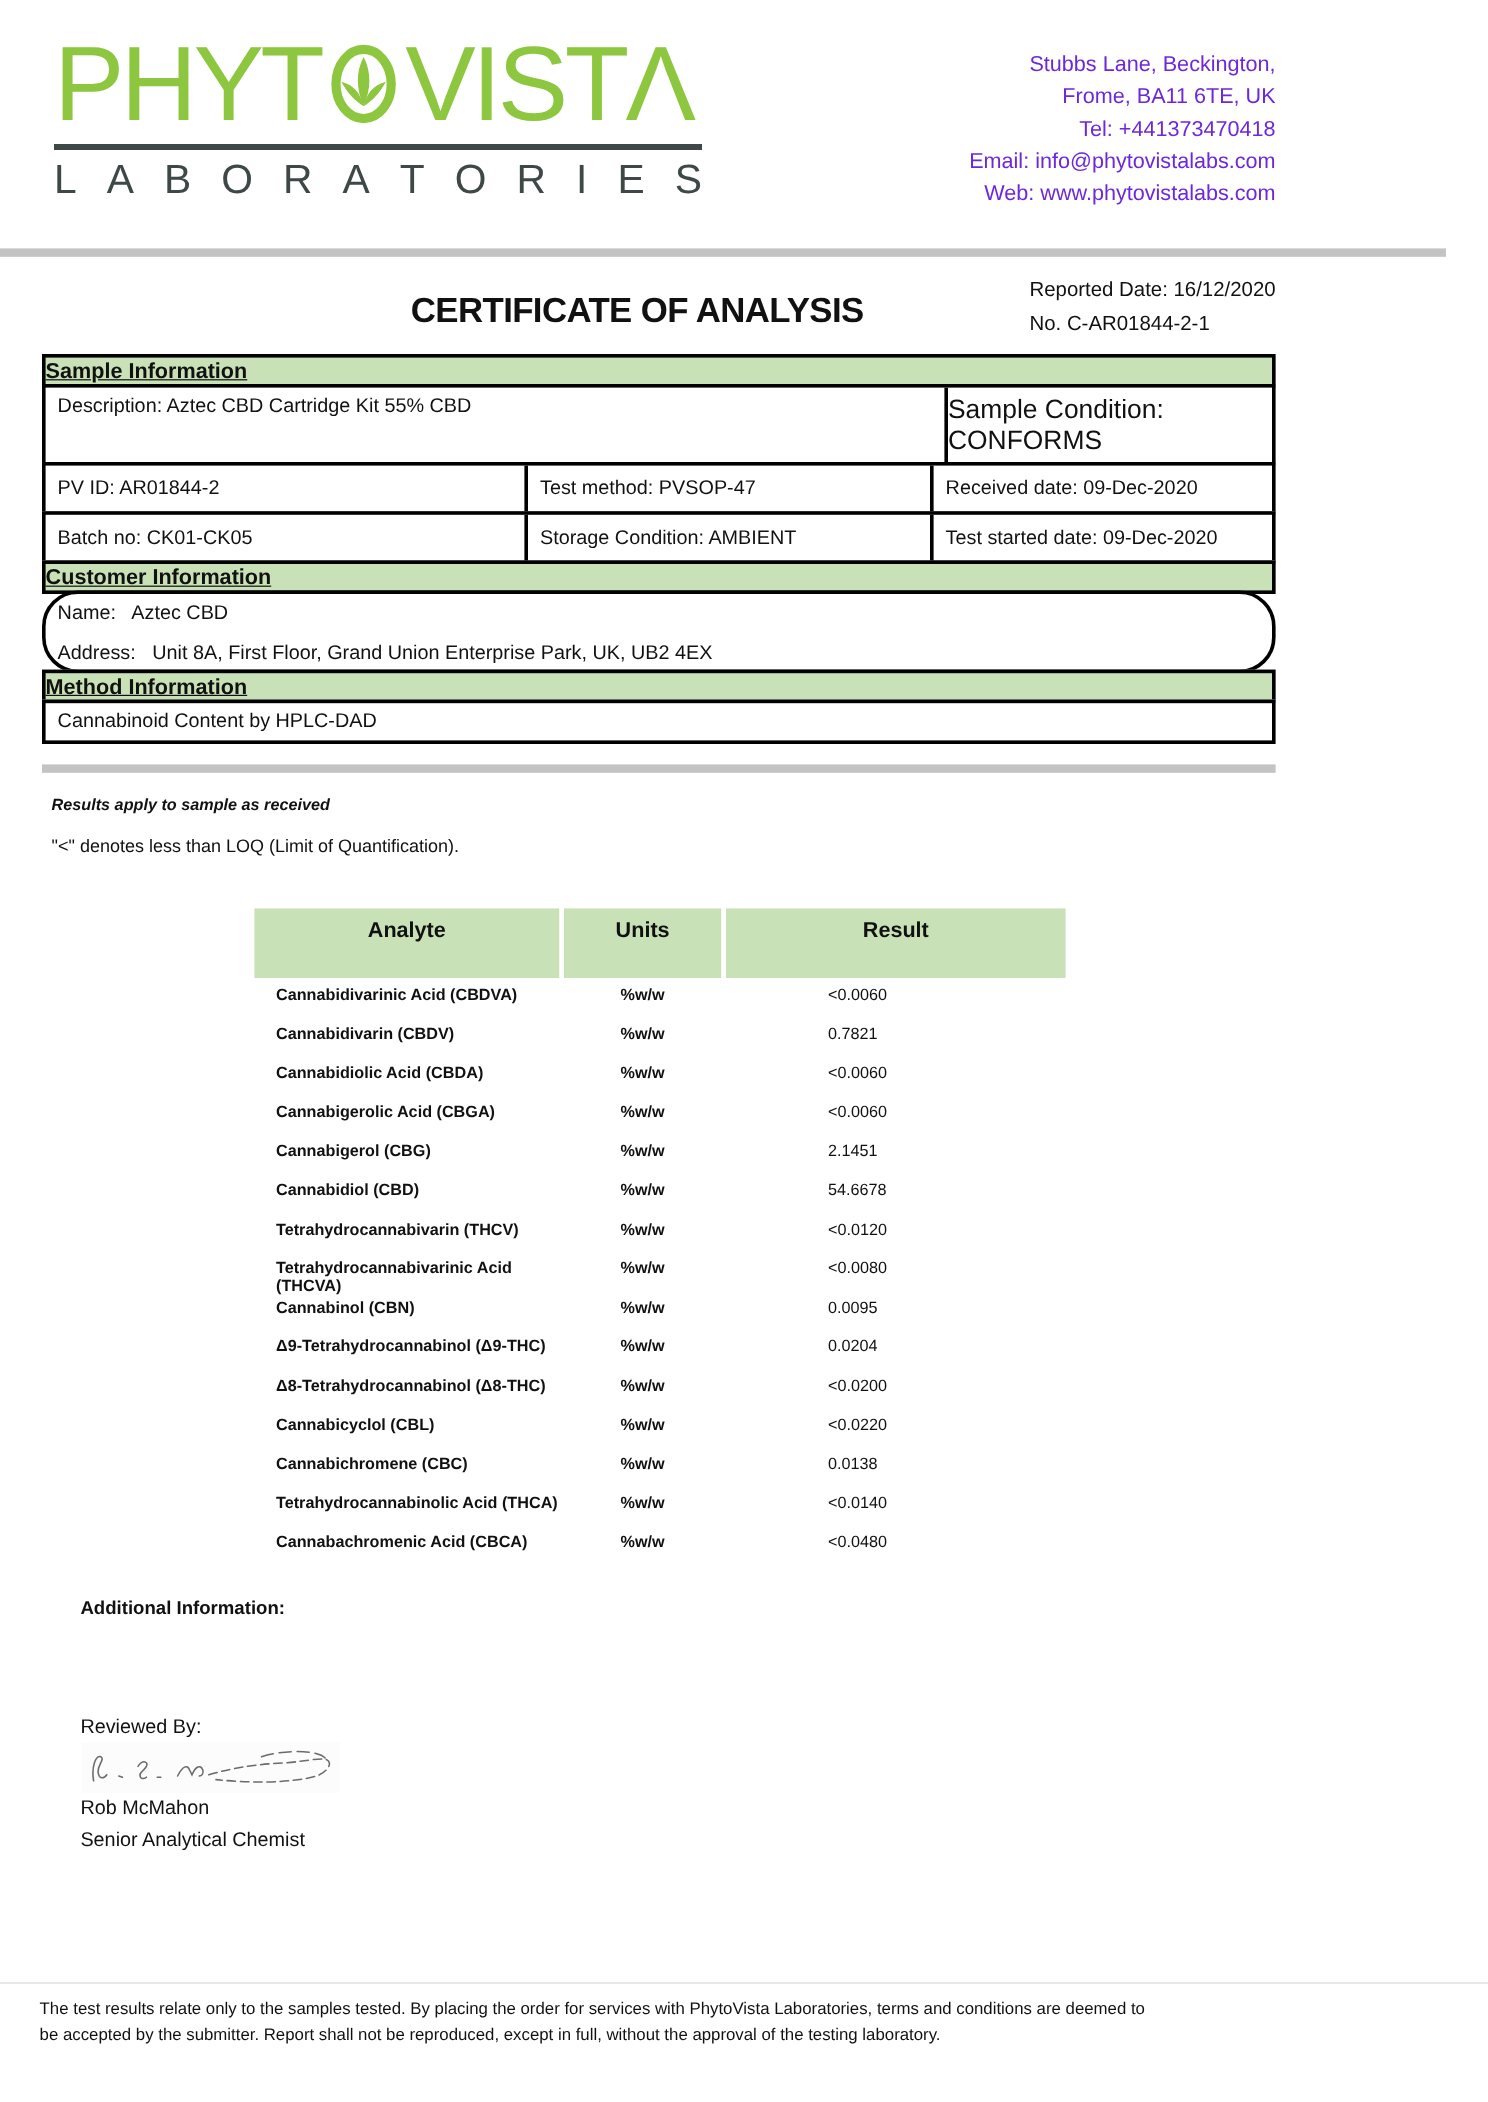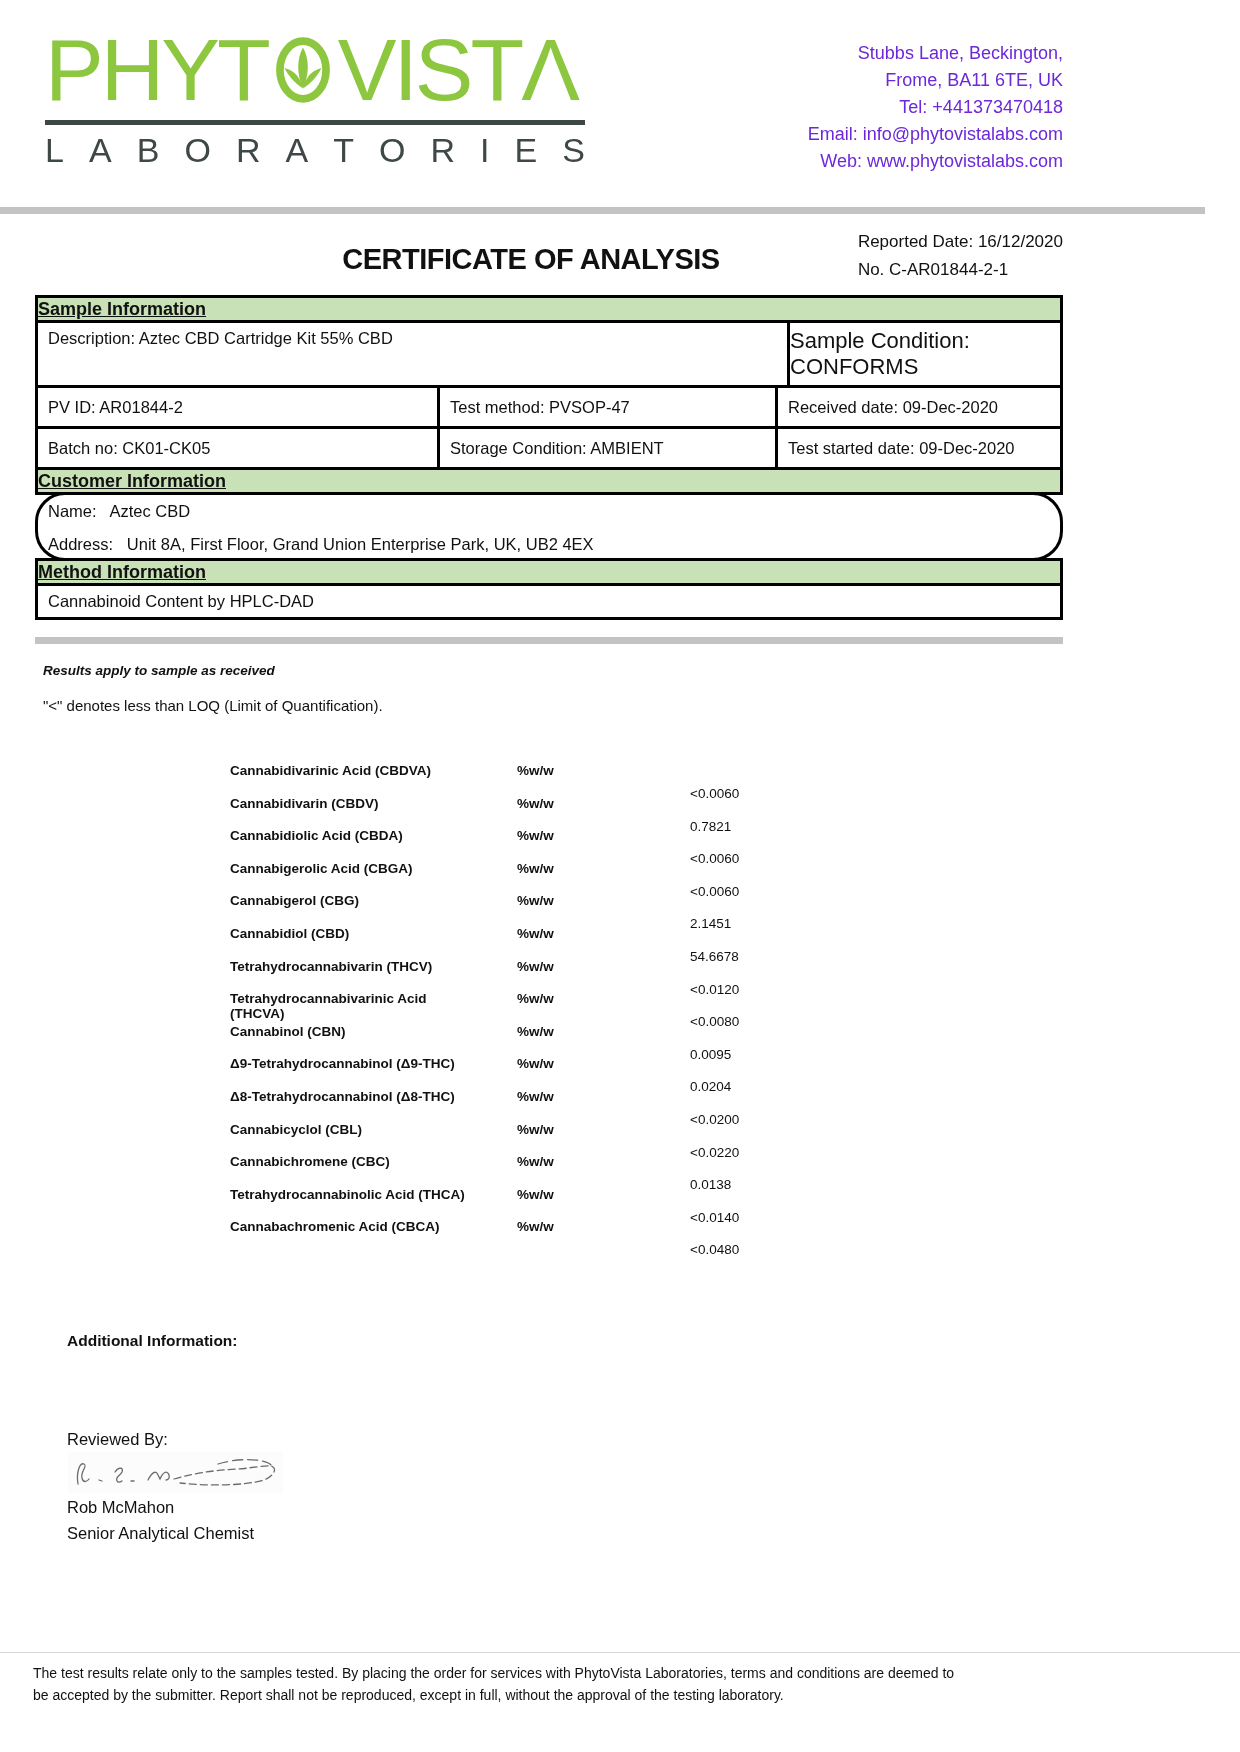--- a/index.html
+++ b/index.html
@@ -59,21 +59,21 @@
   .res-head{display:flex;gap:4px;}
   .res-head>div{background:var(--section-green);height:58px;padding-top:8px;
     text-align:center;font-weight:bold;font-size:18px;}
   .hc-analyte{width:254px;}
   .hc-units{width:131px;}
   .hc-result{flex:1;}
   .res-body{margin-top:6px;}
   .res-row{display:flex;height:32.6px;align-items:flex-start;}
   .res-analyte{width:258px;padding-left:18px;font-weight:bold;font-size:13.5px;}
   .res-units{width:131px;text-align:center;font-weight:bold;font-size:13.5px;}
-  .res-result{flex:1;padding-left:89px;font-size:13.5px;margin-top:23px;}
+  .res-result{flex:1;padding-left:89px;font-size:13.5px;}
   
   .addl{position:absolute;left:67px;top:1332px;font-size:15.5px;font-weight:bold;}
   .reviewed{position:absolute;left:67px;top:1430px;font-size:16.5px;}
   .signature{position:absolute;left:68px;top:1452px;width:215px;height:42px;background:#fcfcfc;}
   .reviewer-name{position:absolute;left:67px;top:1498px;font-size:16.5px;}
   .reviewer-title{position:absolute;left:67px;top:1524px;font-size:16.5px;}
   .footer-line{position:absolute;top:1652px;left:0;width:1240px;border-top:1px solid #d8d8d8;}
   .footer{position:absolute;left:33px;top:1662px;width:938px;font-size:14px;line-height:22px;color:#111;}
 </style>
 </head>
@@ -150,20 +150,25 @@
     <div class="itx sec-bar">Method Information</div>
     <div class="itx method-row">Cannabinoid Content by HPLC-DAD</div>
   </div>
 
   <div class="gray-bar bar2"></div>
 
   <div class="note1">Results apply to sample as received</div>
   <div class="note2">"&lt;" denotes less than LOQ (Limit of Quantification).</div>
 
   <div class="results">
+    <div class="res-head">
+      <div class="hc-analyte">Analyte</div>
+      <div class="hc-units">Units</div>
+      <div class="hc-result">Result</div>
+    </div>
     <div class="res-body">
         <div class="res-row">
           <div class="res-analyte">Cannabidivarinic Acid (CBDVA)</div>
           <div class="res-units">%w/w</div>
           <div class="res-result">&lt;0.0060</div>
         </div>
         <div class="res-row">
           <div class="res-analyte">Cannabidivarin (CBDV)</div>
           <div class="res-units">%w/w</div>
           <div class="res-result">0.7821</div>

